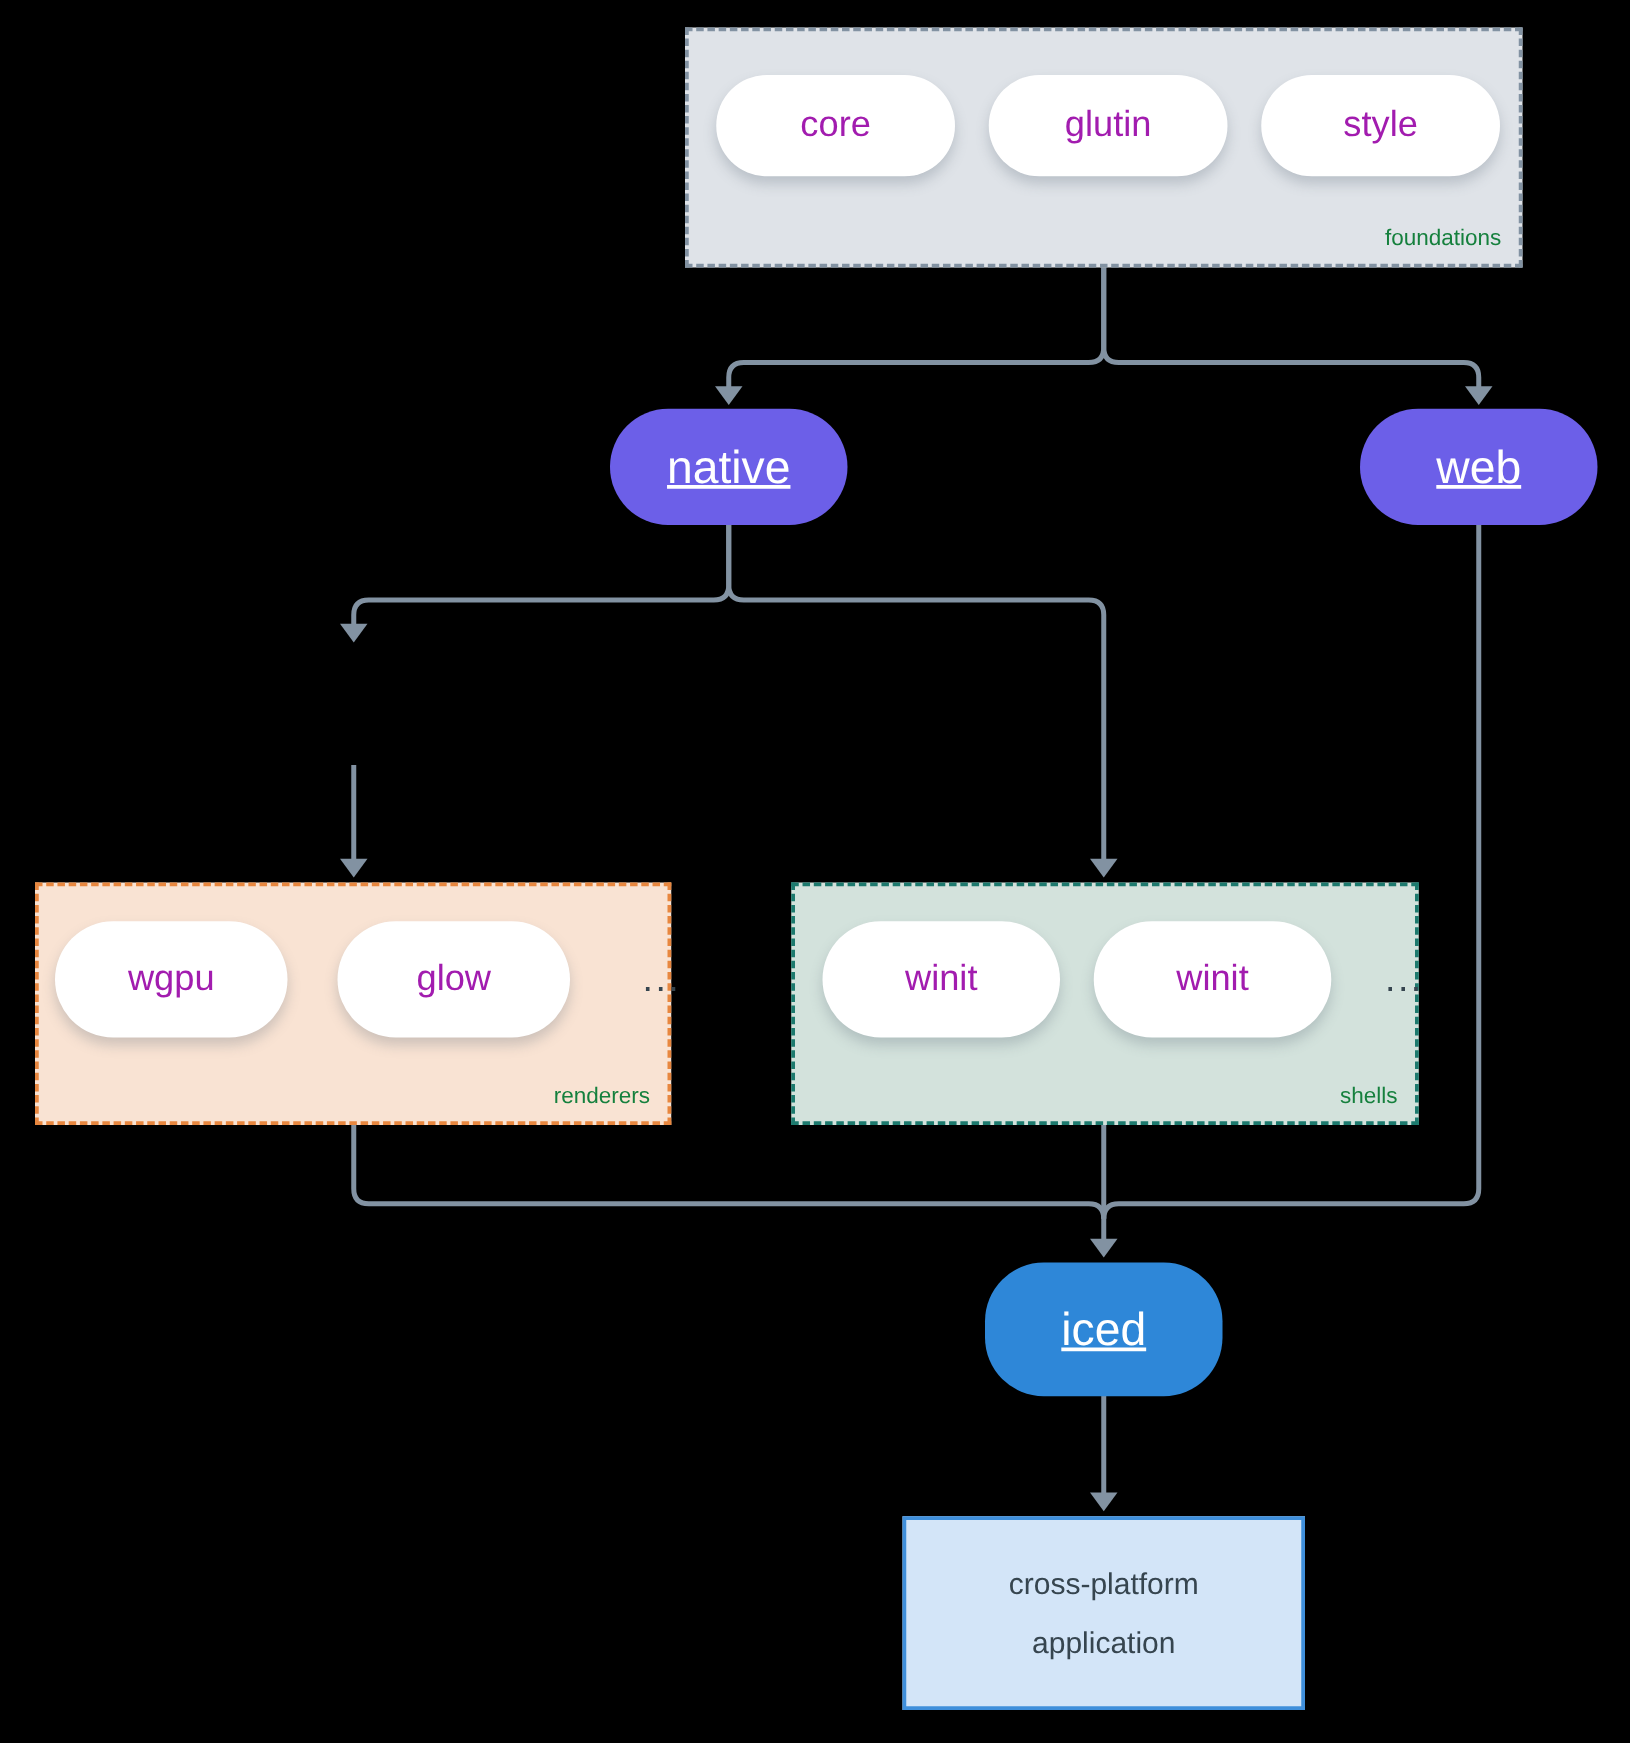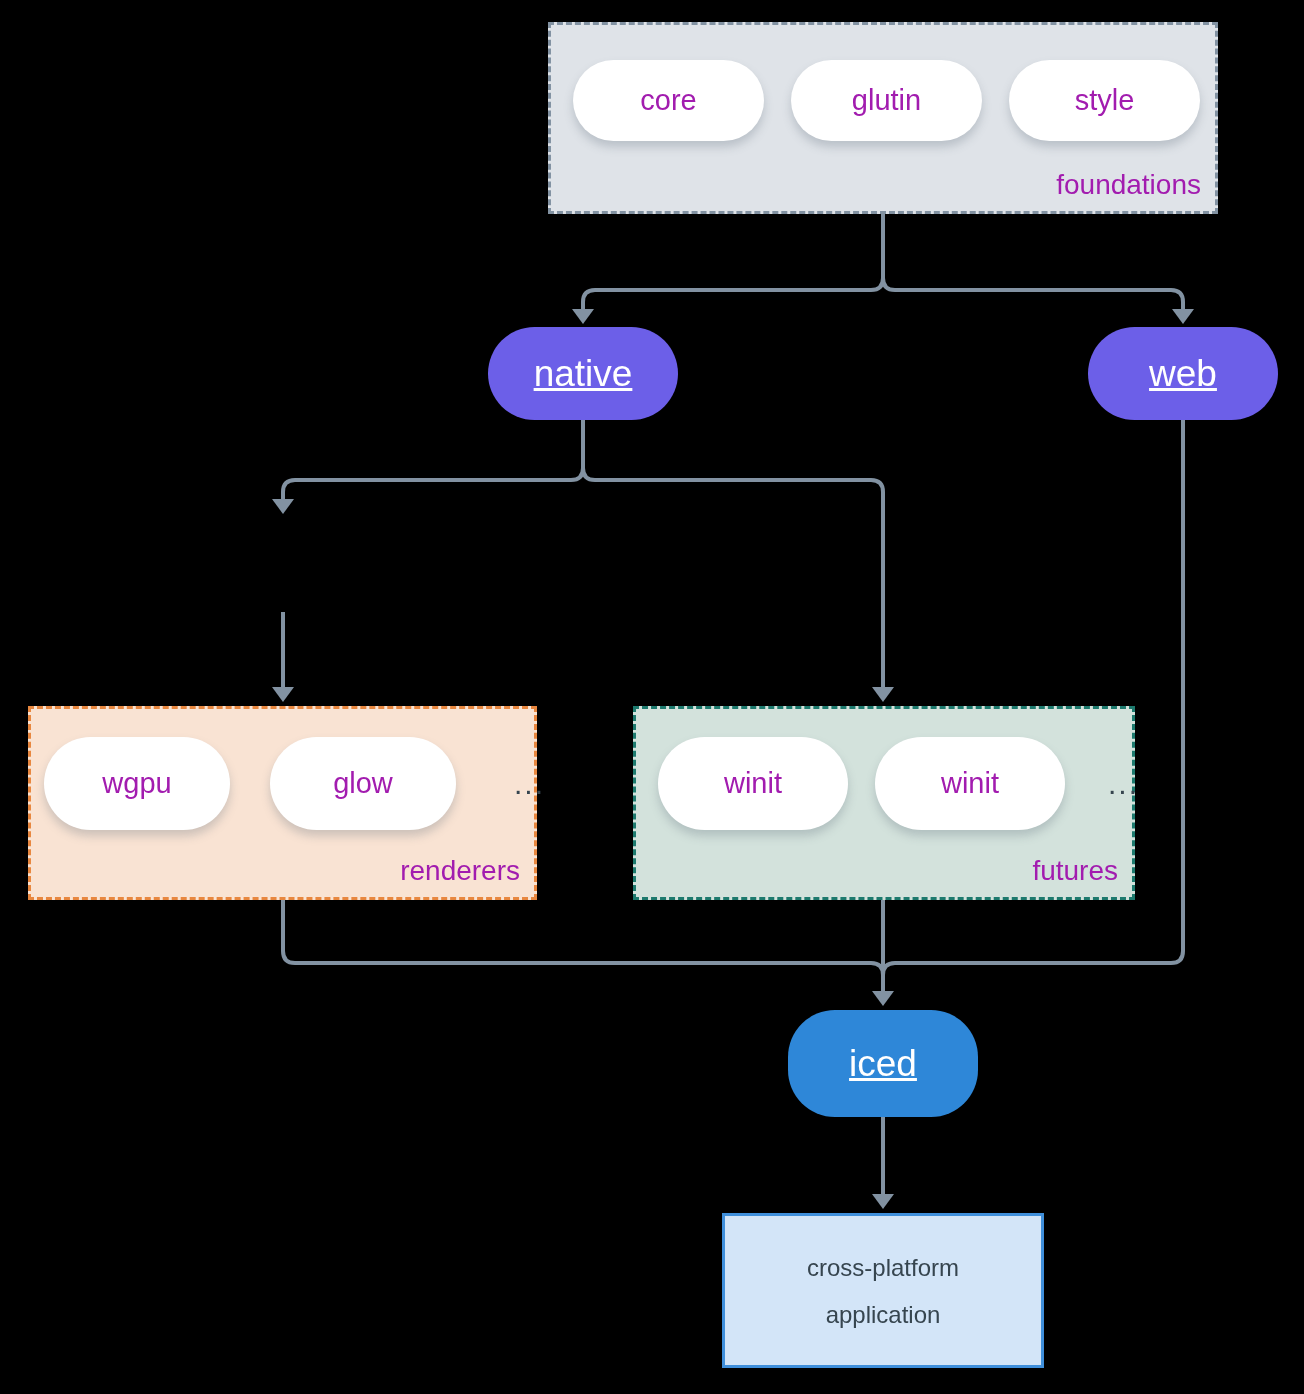--- a/index.html
+++ b/index.html
@@ -29,22 +29,22 @@
   }
   .group-box .pill-row {
     position: absolute;
     display: flex;
     align-items: center;
   }
   .group-label {
     position: absolute;
     right: 14px;
     bottom: 10px;
-    font-size: 28px;
-    color: #a21caf;
+    font-size: 18px;
+    color: #15803d;
     margin-top: 28px;
   }
   .pill-white {
     background: #ffffff;
     border-radius: 47px;
     box-shadow: 0 6px 10px rgba(90, 105, 120, 0.28);
     display: flex;
     align-items: center;
     justify-content: center;
     font-size: 29px;
@@ -165,21 +165,21 @@
     </div>
     <div class="group-label">renderers</div>
   </div>
 
   <div class="group-box shells-box">
     <div class="pill-row">
       <div class="pill-white">winit</div>
       <div class="pill-white">winit</div>
       <span class="ellipsis">...</span>
     </div>
-    <div class="group-label">futures</div>
+    <div class="group-label">shells</div>
   </div>
 
   <div class="node-pill node-iced">iced</div>
 
   <div class="app-box">
     <span>cross-platform</span>
     <span>application</span>
   </div>
 
 </div>

